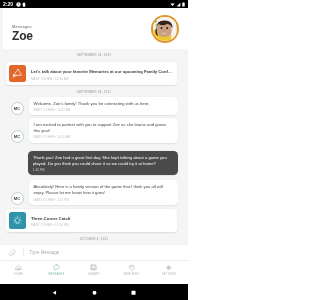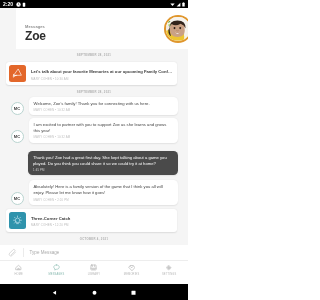--- a/index.html
+++ b/index.html
@@ -8,21 +8,21 @@
   .phone{position:relative;width:188px;height:300px;background:#f5f5f5;overflow:hidden;}
 
   
   .statusbar{position:absolute;top:0;left:0;width:188px;height:8px;background:#000;
              display:flex;align-items:center;padding:0 3px;box-sizing:border-box;color:#fff;}
   .sb-time{font-size:5px;font-weight:700;line-height:8px;}
   .sb-left-icons{display:flex;align-items:center;gap:1.5px;margin-left:2.5px;}
   .sb-right{margin-left:auto;display:flex;align-items:center;gap:1px;}
 
   
-  .header{position:absolute;top:8px;left:16px;width:188px;height:41px;background:#fff;
+  .header{position:absolute;top:8px;left:3px;width:188px;height:41px;background:#fff;
           box-sizing:border-box;}
   .hdr-sub{position:absolute;left:9px;top:16px;font-size:4px;color:#8e8e8e;font-weight:600;
            letter-spacing:.1px;line-height:6px;}
   .hdr-title{position:absolute;left:9px;top:21px;font-size:12px;font-weight:700;color:#2e2e2e;
              line-height:14px;letter-spacing:-.2px;}
   .avatar-wrap{position:absolute;left:148px;top:7px;width:28px;height:28px;border-radius:50%;
                background:#e0962c;padding:0;box-sizing:border-box;}
   .avatar-inner{position:absolute;left:2.3px;top:2.3px;width:23.4px;height:23.4px;border-radius:50%;
                 overflow:hidden;background:#f0d9b8;}
 

